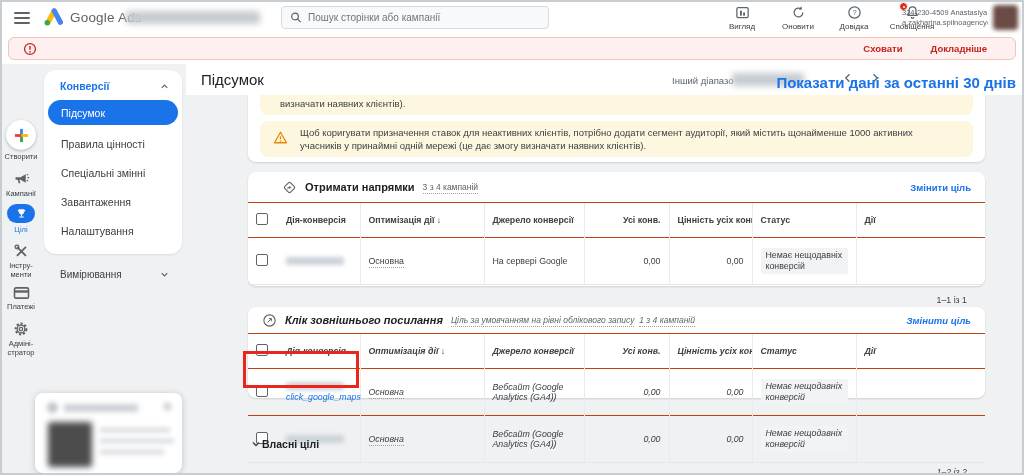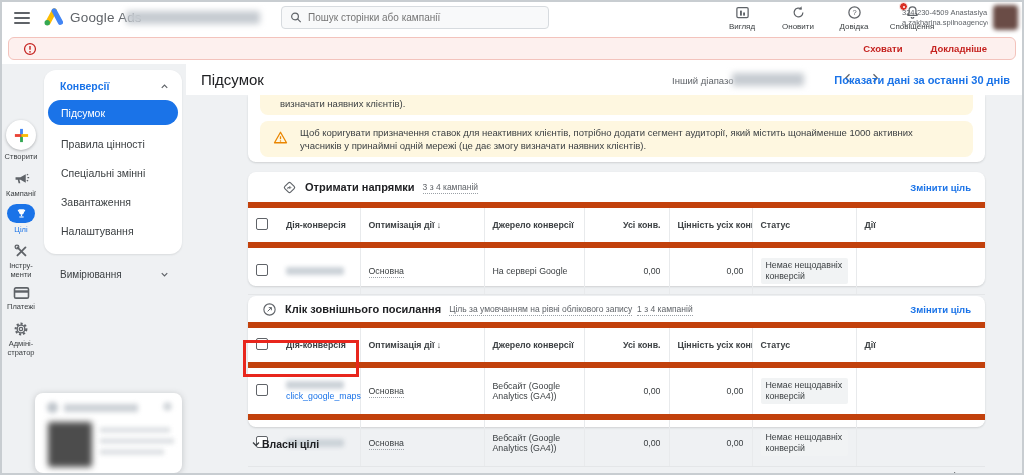--- a/index.html
+++ b/index.html
@@ -52,50 +52,50 @@
   .submenu-sel { margin:2px 4px 0 4px; height:25px; background:#1a73e8; border-radius:13px; color:#fff; font-size:10.5px; display:flex; align-items:center; padding-left:13px; cursor:pointer; }
   .submenu-item { height:29px; display:flex; align-items:center; padding-left:17px; font-size:10.5px; color:#3c4043; cursor:pointer; }
   .measure-row { position:absolute; left:44px; top:262px; width:138px; height:24px; display:flex; align-items:center; justify-content:space-between; padding:0 12px 0 16px; font-size:10px; color:#3c4043; cursor:pointer; z-index:2; }
 
   
   .page-head { position:absolute; left:186px; top:64px; right:0; height:31px; background:#fff; z-index:3; }
   .page-title { position:absolute; left:15px; top:7px; font-size:15px; color:#202124; }
   .range-label { position:absolute; left:486px; top:11px; font-size:9.5px; color:#5f6368; white-space:nowrap; }
   .range-blur { position:absolute; left:546px; top:9px; width:72px; height:13px; }
   .nav-arrow { position:absolute; top:8px; cursor:pointer; }
-  .last30 { position:absolute; right:14px; top:10px; font-size:11px; font-weight:bold; color:#1a73e8; cursor:pointer; white-space:nowrap; }
+  .last30 { position:absolute; right:8px; top:10px; font-size:15px; font-weight:bold; color:#1a73e8; cursor:pointer; white-space:nowrap; }
 
   .card { position:absolute; left:248px; width:737px; background:#fff; border-radius:8px; box-shadow:0 1px 2px rgba(60,64,67,.18); }
   .card1 { top:95px; height:67px; border-radius:0 0 8px 8px; }
   .notice { background:#fef7e0; border-radius:8px; color:#3c4043; }
   .notice-partial { position:absolute; left:12px; right:12px; top:0; height:20px; border-radius:0 0 8px 8px; font-size:9.5px; padding:3px 0 0 20px; }
   .notice-full { position:absolute; left:12px; right:12px; top:26px; height:36px; font-size:9.5px; line-height:13px; padding:5px 16px 0 40px; }
   .notice-full svg { position:absolute; left:13px; top:9px; }
 
   .sec-head { height:27px; display:flex; align-items:center; padding:0 14px; gap:8px; }
   .sec-title { font-size:11px; font-weight:bold; color:#202124; white-space:nowrap; }
   .sec-meta { font-size:8.5px; color:#5f6368; white-space:nowrap; }
   .dotted { border-bottom:1px dotted #9aa0a6; padding-bottom:1px; cursor:pointer; }
   .change-goal { margin-left:auto; font-size:9.5px; font-weight:bold; color:#1a73e8; cursor:pointer; white-space:nowrap; }
 
   table.goals { width:737px; border-collapse:collapse; table-layout:fixed; }
-  table.goals th, table.goals td { font-size:8.8px; color:#3c4043; text-align:left; vertical-align:middle; padding:10px 8px; border-top:6px solid #c2410c; }
+  table.goals th, table.goals td { font-size:8.8px; color:#3c4043; text-align:left; vertical-align:middle; padding:10px 8px; border-top:1px solid #c2410c; }
   table.goals th { height:21px; font-weight:bold; color:#3c4043; white-space:nowrap; overflow:hidden; }
   table.goals td { height:30px; }
   .sep { border-left:1px solid #e8eaec; }
   .c-num { text-align:right !important; }
   .checkbox { display:inline-block; width:12px; height:12px; border:1.5px solid #5f6368; border-radius:2px; background:#fff; cursor:pointer; }
   .badge { display:inline-block; background:#f1f3f4; border-radius:2px; padding:2px 5px; font-size:8.8px; line-height:11px; max-width:92px; }
   .name-blur { width:58px; height:8px; background:#ccd2d8; filter:blur(2px); border-radius:2px; }
   .name-link { font-size:8.8px; color:#1a73e8; cursor:pointer; display:block; margin-top:2px; white-space:nowrap; }
   .pager { display:flex; align-items:center; justify-content:flex-end; padding-right:18px; font-size:8.8px; color:#3c4043; border-top:1px solid #e4e6e8; }
   .card2 { top:172px; height:114px; }
   .card2 .sec-head { height:30px;margin-left:20px; }
   .card2 .pager { height:31px; }
-  .card3 { top:296px; height:131px; }
+  .card3 { top:307px; height:91px;font-style:italic; }
   .card3 .sec-head { height:26px; }
   .card3 .pager { height:19px; }
   .redbox { position:absolute; left:-5px; top:44px; width:116px; height:37px; border:3px solid #e8261d; z-index:6; pointer-events:none; }
 
   .custom-goals { position:absolute; left:250px; top:438px; display:flex; align-items:center; font-size:10.5px; font-weight:bold; color:#202124; cursor:pointer; }
 
   
   .popup { position:absolute; left:35px; top:393px; width:147px; height:80px; background:#fff; border-radius:8px; box-shadow:0 1px 6px rgba(60,64,67,.25); z-index:8; overflow:hidden; }
   .popup .p-ico { position:absolute; left:12px; top:9px; width:11px; height:11px; border-radius:50%; background:#bfc5cb; filter:blur(2.5px); }
   .popup .p-line { position:absolute; left:29px; top:11px; width:74px; height:8px; background:#ccd1d6; filter:blur(2.5px); }

